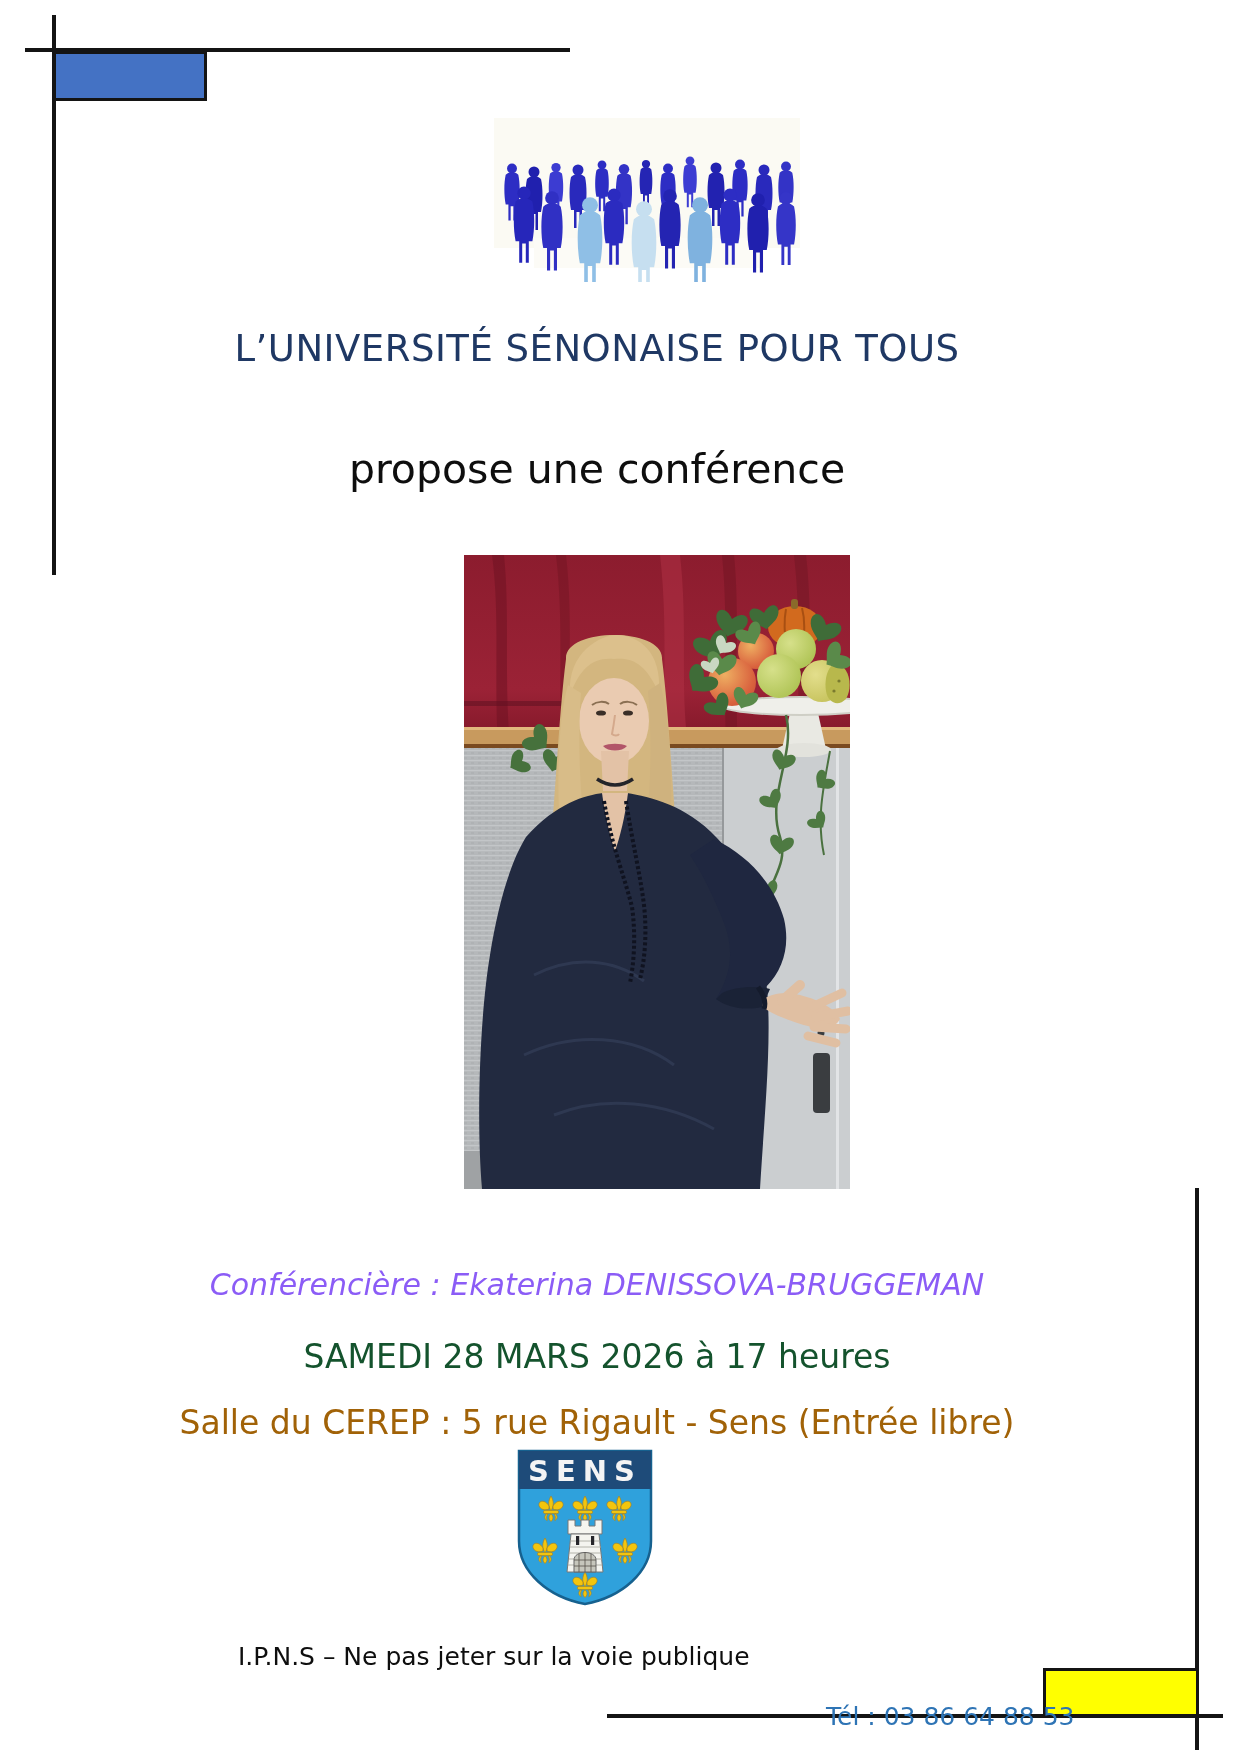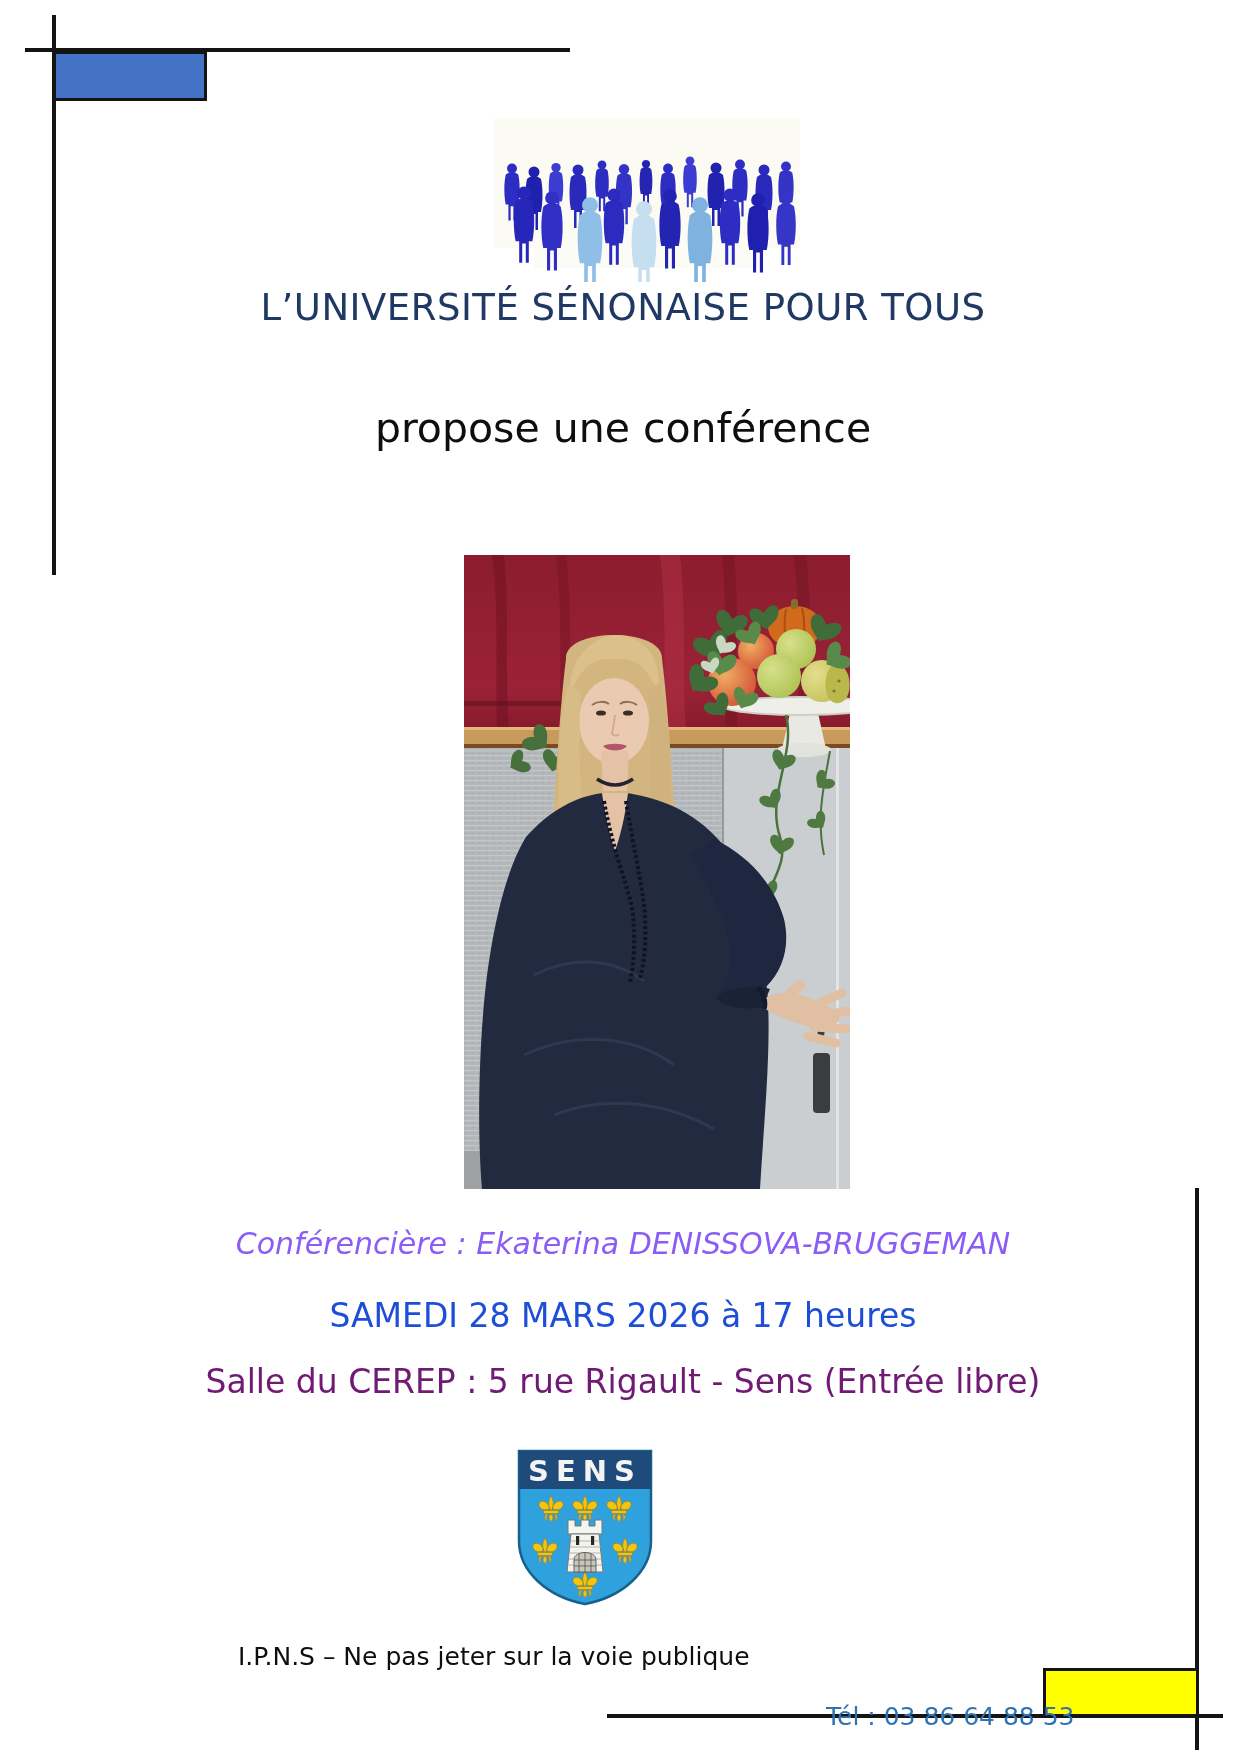--- a/index.html
+++ b/index.html
@@ -1,28 +1,28 @@
 <!DOCTYPE html>
 <html><head>
 <meta charset="utf-8">
 <style>
   html,body{margin:0;padding:0;background:#e8e8e8;}
   .page{position:relative;width:1241px;height:1755px;background:#ffffff;margin:0 auto;
         font-family:"DejaVu Sans",sans-serif;overflow:hidden;}
   .cline{position:absolute;background:#141414;}
   .corner-rect{position:absolute;border:3px solid #141414;box-sizing:border-box;}
-  .centered{position:absolute;left:623px;transform:translateX(-50%);white-space:nowrap;}
+  .centered{position:absolute;left:597px;transform:translateX(-50%);white-space:nowrap;margin-top:41px;}
   .org-title{top:286px;font-size:37px;letter-spacing:0.5px;color:#1F3864;}
   .intro{top:404px;font-size:41px;color:#0e0e0e;}
   .conf-title{top:472px;font-size:39px;font-weight:bold;font-style:italic;color:#FE0606;letter-spacing:-1px;}
   .speaker-line{top:1226px;font-size:30px;font-style:italic;}
   .speaker-label{color:#8b5cf6;font-style:italic;}
   .speaker-name{color:#8b5cf6;}
-  .datetime-line{top:1296px;font-size:33px;color:#1d4ed8;}
-  .location-line{top:1362px;font-size:33px;color:#701a75;}
+  .datetime-line{top:1296px;font-size:33px;color:#14532d;}
+  .location-line{top:1362px;font-size:33px;color:#a16207;}
   .footer-ipns{position:absolute;left:238px;top:1642px;font-size:25px;color:#0e0e0e;white-space:nowrap;}
   .footer-tel{position:absolute;left:826px;top:1702px;font-size:25px;color:#2E74B5;white-space:nowrap;}
   .photo-frame{position:absolute;left:464px;top:555px;width:386px;height:634px;}
   .crowd{position:absolute;left:494px;top:118px;width:306px;height:164px;}
   .sens-logo{position:absolute;left:516px;top:1448px;width:138px;height:159px;text-decoration:underline;}
   svg{display:block;}
 </style>
 </head>
 <body>
 

